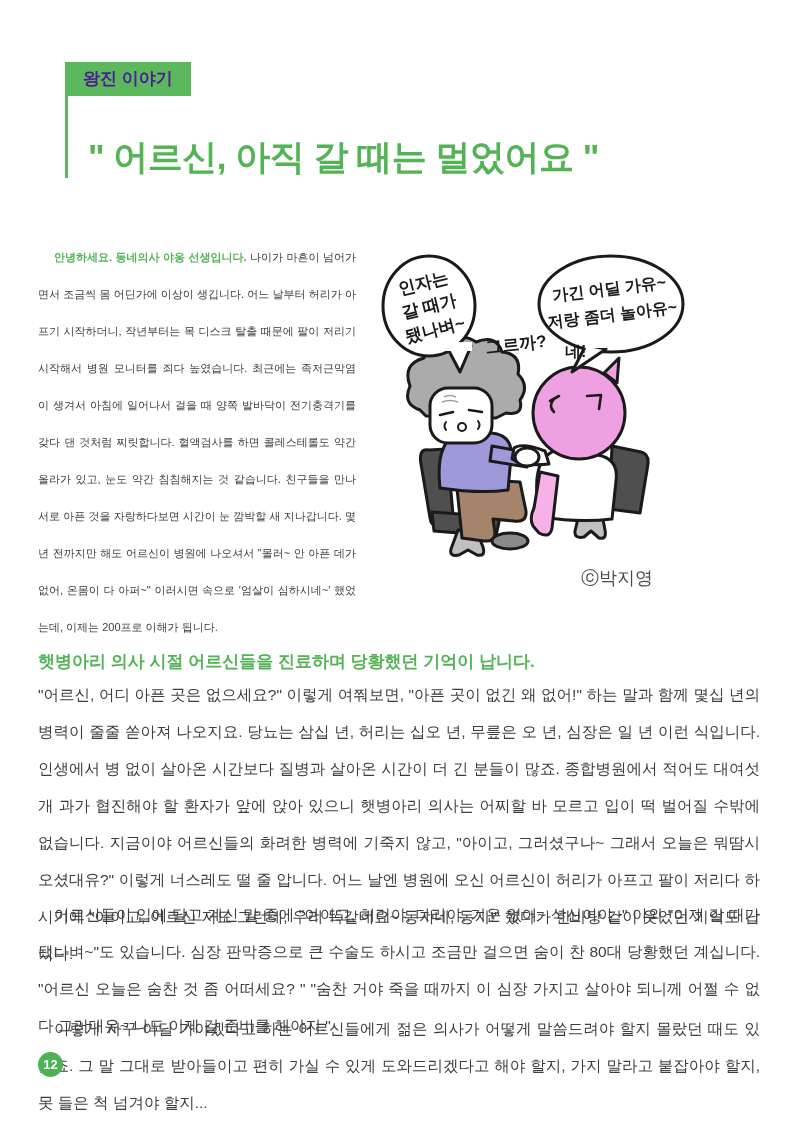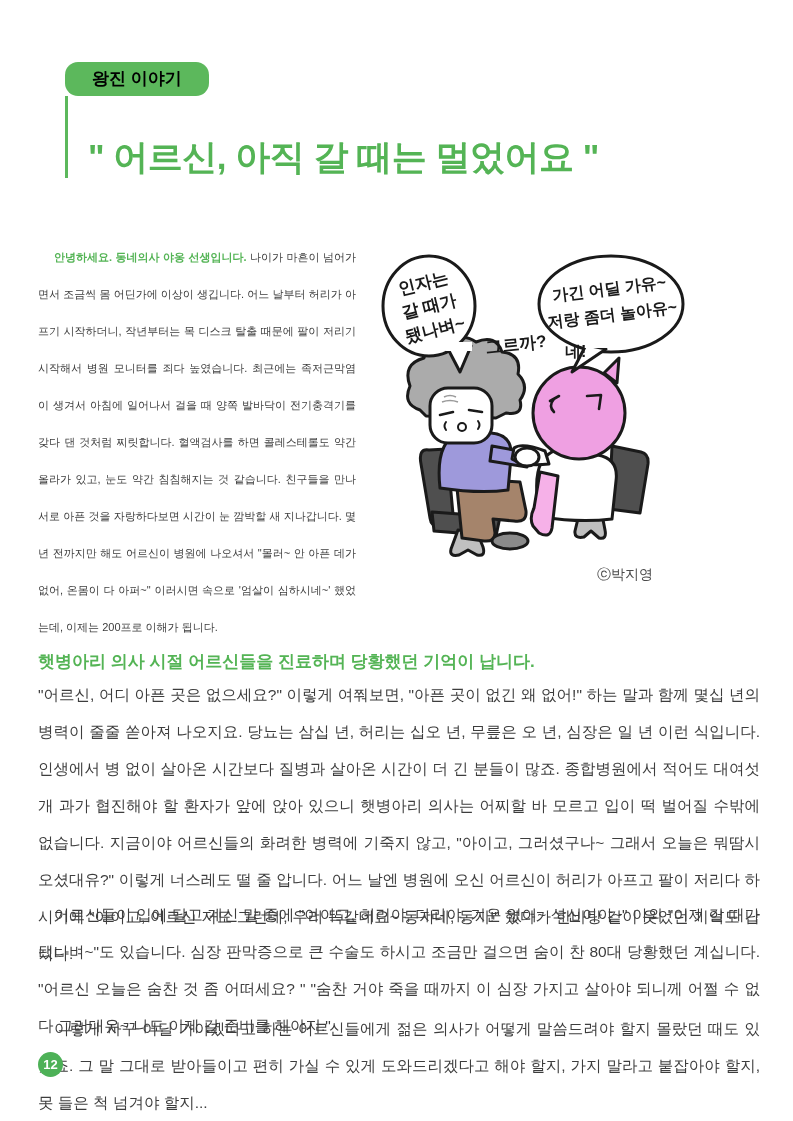--- a/index.html
+++ b/index.html
@@ -4,40 +4,40 @@
 <style>
   html,body { margin:0; padding:0; background:#fff; }
   .page {
     position:relative; width:793px; height:1121px; margin:0 auto;
     background:#ffffff; overflow:hidden;
     font-family:"Liberation Sans","DejaVu Sans",sans-serif;
     color:#3d3d3d;
   }
   .badge {
     position:absolute; left:65px; top:62px;
-    background:#5cb85c; color:#000000;
-    font-size:17px; font-weight:bold; padding:7px 27px; line-height:1.2;border-radius:13px;
+    background:#5cb85c; color:#4c1d95;
+    font-size:17px; font-weight:bold; padding:7px 18px; line-height:1.2;
   }
   .title-rule { position:absolute; left:65px; top:96px; width:3px; height:82px; background:#5cb85c; }
   .title {
     position:absolute; left:88px; top:134px; margin:0;
     font-size:35px; font-weight:800; color:#54b455;
     letter-spacing:-0.5px; white-space:nowrap;
   }
   .byline { position:absolute; top:195px; right:62px; font-size:17px; color:#3a3a3a; }
   .byline .name { font-weight:bold; }
   .intro {
     position:absolute; left:38px; top:239px; width:318px; margin:0;
     font-size:11px; line-height:37px; text-align:justify; text-indent:16px;
   }
   .intro .lead { color:#54b455; font-weight:bold; }
   .cartoon { position:absolute; left:372px; top:250px; width:374px; height:316px; }
   .credit {
     position:absolute; left:372px; top:566px; width:281px;
-    text-align:right; font-size:14px; color:#4a4a4a;
+    text-align:right; font-size:18px; color:#4a4a4a;
   }
   .subhead {
     position:absolute; left:38px; top:650px; margin:0;
     font-size:17px; font-weight:bold; color:#54b455; white-space:nowrap;text-align:right;
   }
   .para {
     position:absolute; left:38px; width:722px; margin:0;
     font-size:15.5px; line-height:37px; text-align:justify;
   }
   .p-memory  { top:676px; }

